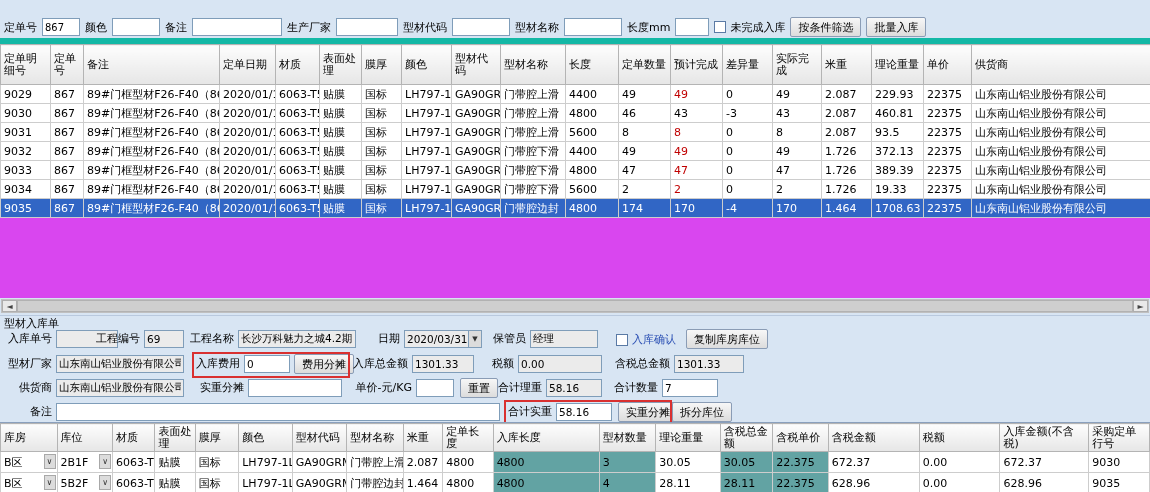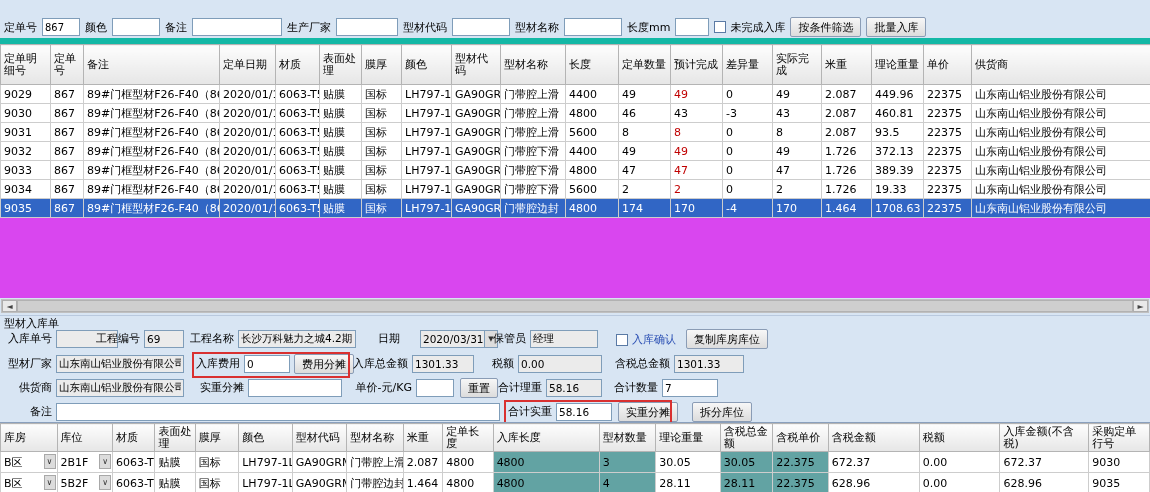--- a/index.html
+++ b/index.html
@@ -57,21 +57,21 @@
   
   .form-abs { position:absolute; left:0; top:0; width:1150px; height:106px; }
   .frow { position:absolute; left:0; width:1150px; height:20px; }
   .lbl { position:absolute; height:18px; line-height:18px; text-align:right; white-space:nowrap; }
   .inp { position:absolute; height:18px; border:1px solid #7f9db9; background:#fff;
     font-size:10.5px; padding:0 2px; font-family:"DejaVu Sans","Liberation Sans",sans-serif; }
   .inp.ro { background:#ebebeb; }
   .abtn { position:absolute; height:20px; top:-1px; }
   .blue { color:#2b50b4; }
   .redbox { position:absolute; top:-3px; height:26px; border:2px solid #d93030; pointer-events:none; }
-  .datewrap { position:absolute; height:18px;margin-left:16px; }
+  .datewrap { position:absolute; height:18px; }
   .datewrap .dval { position:absolute; left:0; top:0; right:14px; height:18px; border:1px solid #7f9db9;
     border-right:none; background:#ebebeb; font-size:10.5px; padding:0 2px; line-height:16px; }
   .datewrap .dbtn { position:absolute; right:0; top:0; width:14px; height:18px; background:#dcdcdc;
     border:1px solid #7f9db9; font-size:7px; text-align:center; line-height:16px; color:#333; }
 </style>
 </head>
 <body>
 
 <div class="top-panel">
 
@@ -155,21 +155,21 @@
             <td>国标</td>
             <td>LH797-1LL0</td>
             <td>GA90GRM03</td>
             <td>门带腔上滑</td>
             <td>4400</td>
             <td>49</td>
             <td class="red">49</td>
             <td>0</td>
             <td>49</td>
             <td>2.087</td>
-            <td>449.96</td>
+            <td>229.93</td>
             <td>22375</td>
             <td>山东南山铝业股份有限公司</td>
           </tr>
           <tr>
             <td>9030</td>
             <td>867</td>
             <td>89#门框型材F26-F40（866+867）</td>
             <td>2020/01/13</td>
             <td>6063-T5</td>
             <td>贴膜</td>
@@ -358,21 +358,21 @@
       <input class="inp" style="left: 662px; width: 56px;" value="7">
     </div>
 
     <div class="frow" style="top:87px">
       <span class="lbl" style="left:0;width:52px">备注</span>
       <input class="inp" style="left: 56px; width: 444px;" value="">
       <span class="lbl" style="left:508px;width:44px">合计实重</span>
       <input class="inp" style="left: 556px; width: 56px;" value="58.16">
       <button class="btn abtn" style="left:618px">实重分摊</button>
       <span class="redbox" style="left:504px;width:168px"></span>
-      <button class="btn abtn" style="left:692px">拆分库位</button>
+      <button class="btn abtn" style="left:672px">拆分库位</button>
     </div>
   </div>
 
   <div class="grid-area-bottom">
       <table class="grid">
         <colgroup>
           <col style="width: 56px;">
           <col style="width: 55px;">
           <col style="width: 42px;">
           <col style="width: 40px;">

